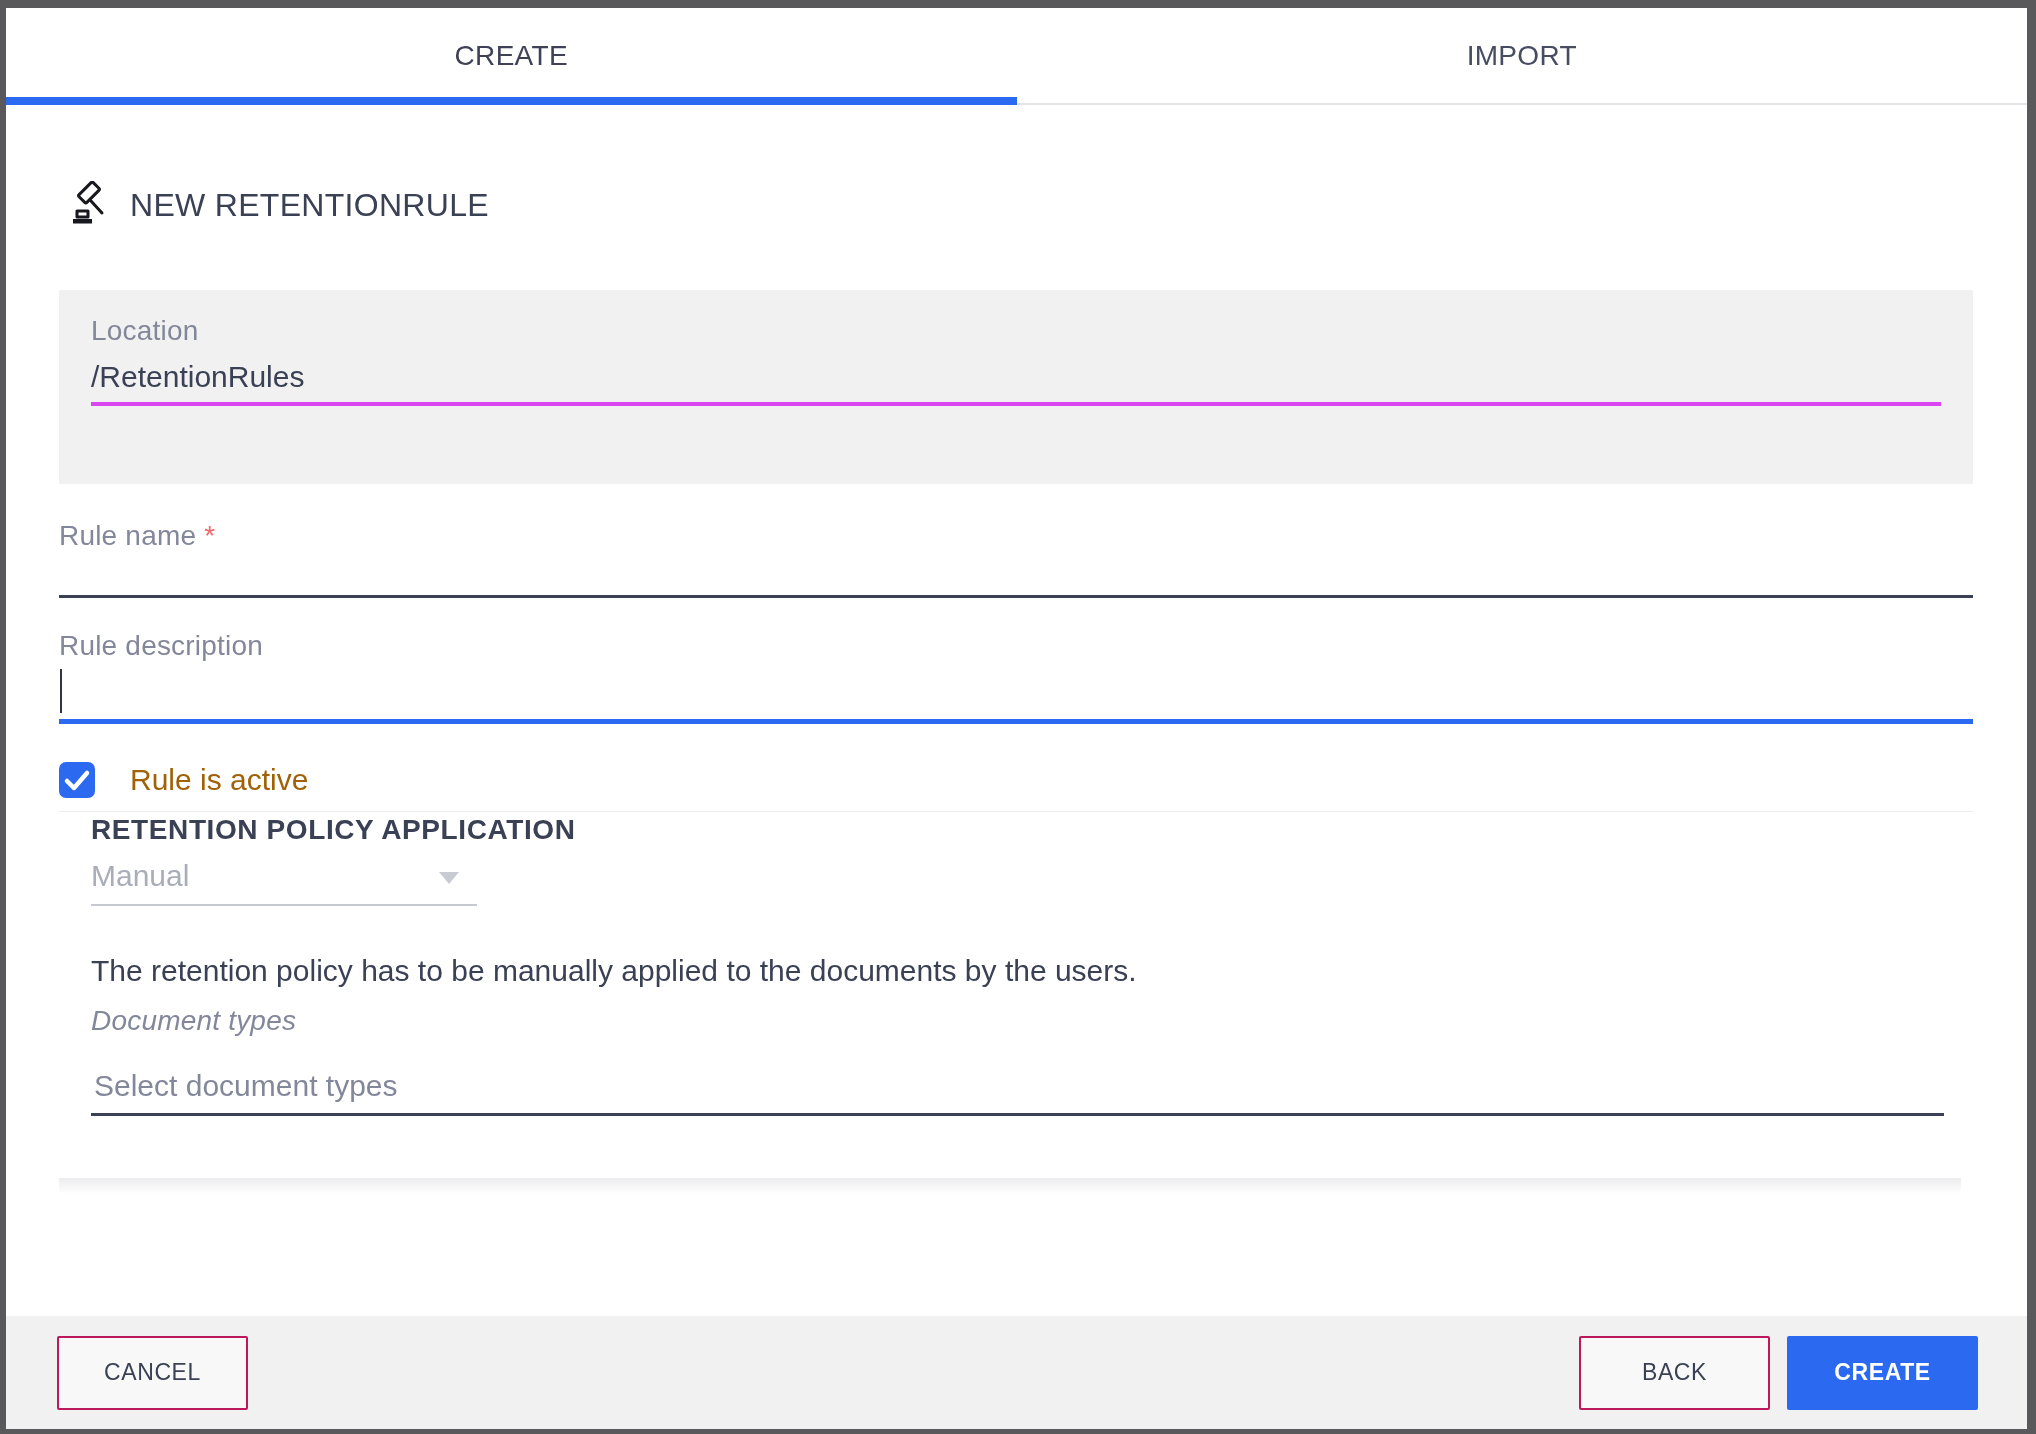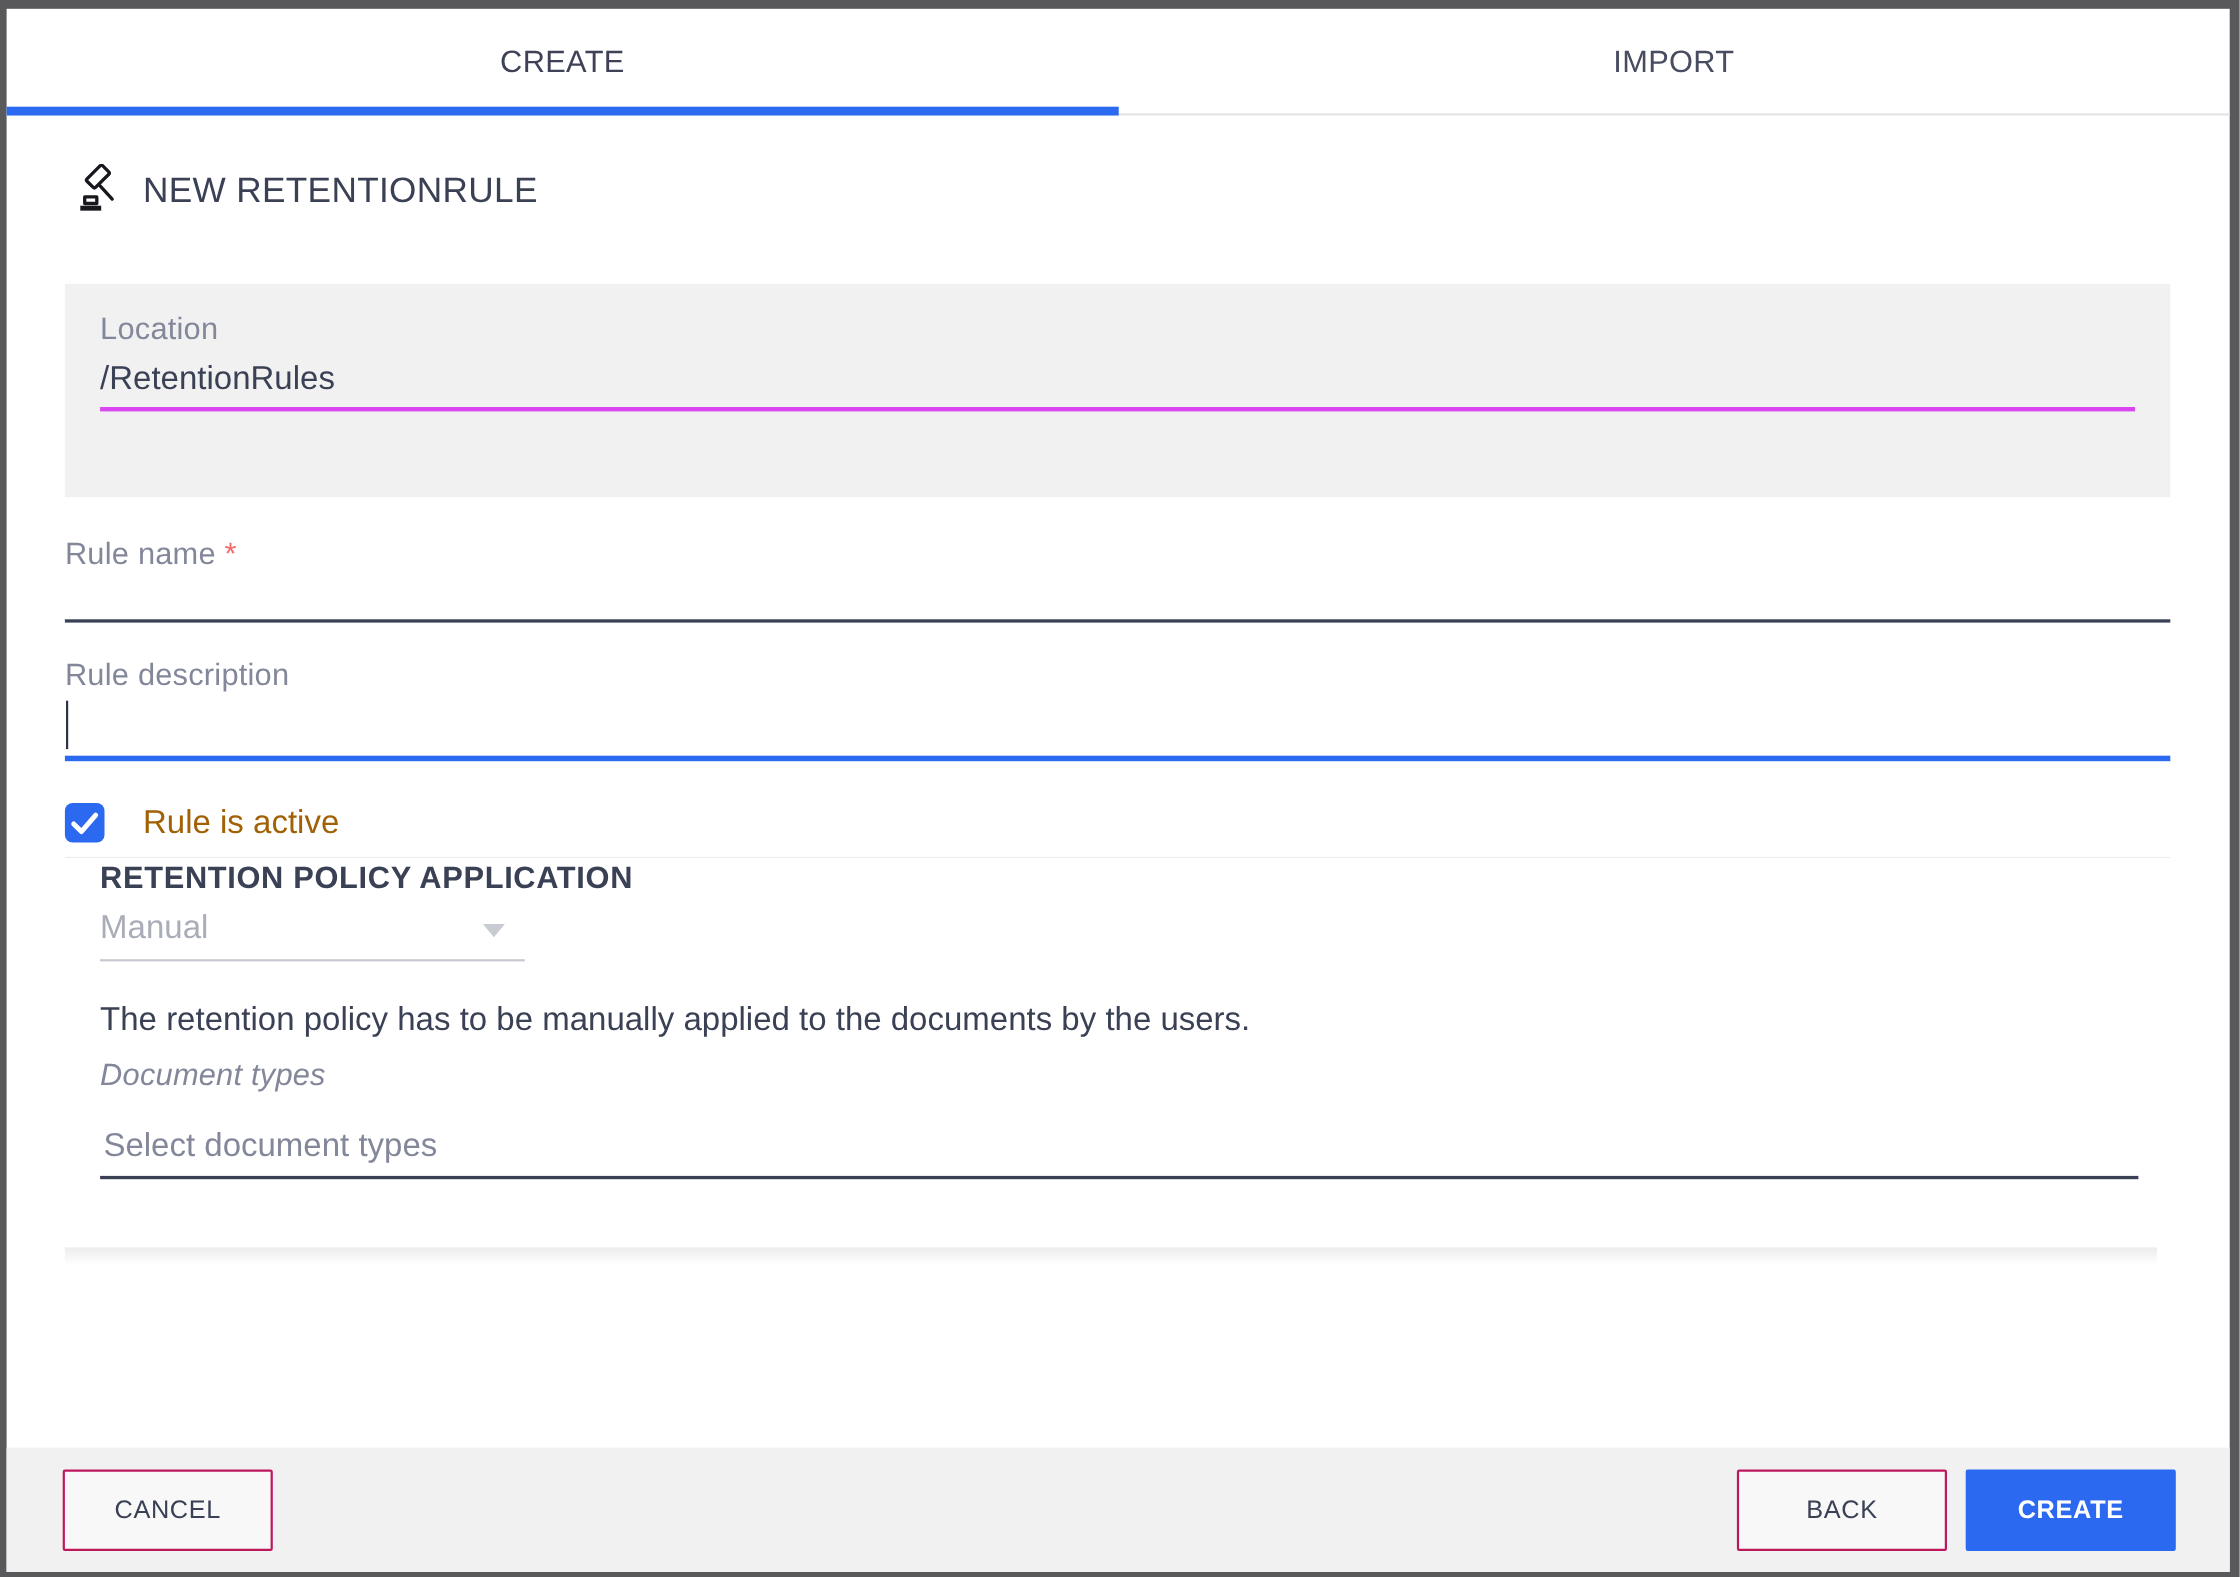--- a/index.html
+++ b/index.html
@@ -10,20 +10,21 @@
     position: relative;
     overflow: hidden;
   }
   .dialog {
     position: absolute;
     left: 6px; top: 8px;
     width: 2021px; height: 1421px;
     background: #ffffff;
     display: flex;
     flex-direction: column;
+    gap: 32px;
   }
 
   
   .tabbar {
     height: 97px;
     display: flex;
     position: relative;
     border-bottom: 2px solid #e4e4e6;
     flex: 0 0 auto;
   }
@@ -169,21 +170,21 @@
   }
   .select-arrow {
     position: absolute;
     right: 18px; top: 16px;
     width: 0; height: 0;
     border-left: 10px solid transparent;
     border-right: 10px solid transparent;
     border-top: 12px solid #c9cbd2;
   }
   .help-text {
-    margin-top: 34px;
+    margin-top: 46px;
     font-size: 30px;
     line-height: 38px;
     color: #3b4155;
   }
   .doc-label { margin-top: 14px; font-style: italic; }
   .doc-input {
     display: block;
     width: calc(100% - 29px);
     margin-top: 20px;
     border: none;

